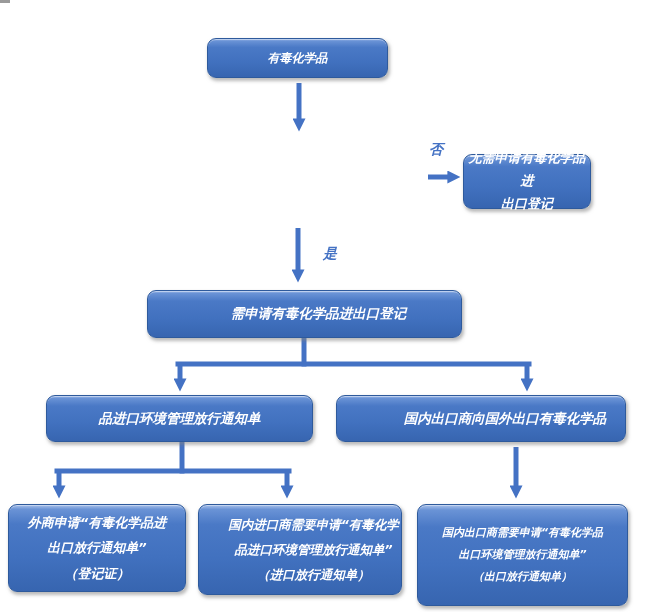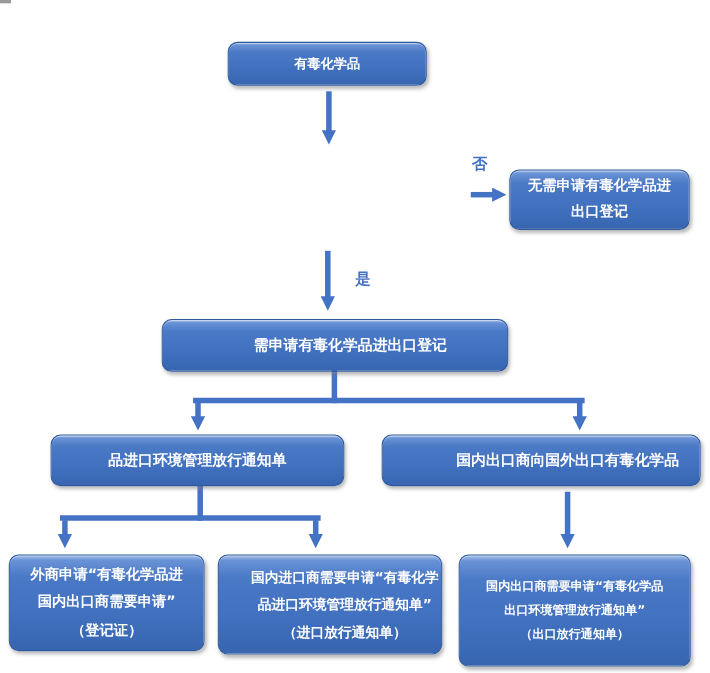--- a/index.html
+++ b/index.html
@@ -1,41 +1,42 @@
 <!DOCTYPE html>
 <html><head>
 <meta charset="utf-8">
 <style>
   html,body{margin:0;padding:0;background:#fff;}
   #canvas{
     position:relative;width:645px;height:612px;background:#ffffff;overflow:hidden;
     font-family:"DejaVu Sans","Liberation Sans",sans-serif;
+    font-style:italic;
   }
   .edge-artifact{position:absolute;left:0;top:0;width:10px;height:3px;background:#9a9a9a;}
   svg.connectors{position:absolute;left:0;top:0;pointer-events:none;}
   .node{
     position:absolute;box-sizing:border-box;
     display:flex;align-items:center;justify-content:center;text-align:center;
     color:#ffffff;font-weight:bold;white-space:pre-line;
     border-radius:9px;border:1px solid #2e5a9c;
     background:linear-gradient(180deg,#a9c1ea 0%,#6a93d6 5%,#4a79c6 22%,#4171bf 60%,#3765b0 100%);
     box-shadow:1.5px 2.5px 3.5px rgba(130,130,130,.55), inset 0 1px 0 rgba(255,255,255,.35);
   }
   .ellipse{
     border-radius:50%;
     border:2px solid #2e5694;
     background:radial-gradient(ellipse at 35% 22%,#6089cf 0%,#4678c6 45%,#3d6db9 75%,#335fa8 100%);
     box-shadow:2px 3px 4px rgba(130,130,130,.5);
   }
   .n-start{left:207px;top:38px;width:181px;height:40px;font-size:12px;}
   .n-decision{left:170px;top:135px;width:254px;height:88px;font-size:15px;line-height:1.65;}
-  .n-no{left:463px;top:154px;width:164px;height:55px;font-size:13px;line-height:1.75;}
+  .n-no{left:463px;top:154px;width:128px;height:55px;font-size:13px;line-height:1.75;}
   .n-yes{left:147px;top:290px;width:315px;height:48px;font-size:13.5px;padding-left:28px;}
   .n-foreign{left:46px;top:395px;width:267px;height:47px;font-size:13.5px;}
-  .n-domestic{left:347px;top:395px;width:290px;height:47px;font-size:13.5px;padding-left:48px;}
+  .n-domestic{left:336px;top:395px;width:290px;height:47px;font-size:13.5px;padding-left:48px;}
   .n-cert{left:8px;top:504px;width:178px;height:88px;font-size:13px;line-height:1.95;}
   .n-imprel{left:198px;top:504px;width:204px;height:91px;font-size:12.5px;line-height:2.0;padding-left:27px;}
   .n-exprel{left:417px;top:504px;width:211px;height:102px;font-size:11px;line-height:2.0;}
   .branch-label{position:absolute;color:#4472c4;font-weight:bold;font-size:14px;}
   .lbl-no{left:429px;top:141px;}
   .lbl-yes{left:323px;top:245px;}
 </style>
 </head>
 <body>
 
@@ -71,21 +72,21 @@
   <div class="node n-no">无需申请有毒化学品进
 出口登记</div>
 
   <div class="node n-yes">需申请有毒化学品进出口登记</div>
 
   <div class="node n-foreign">品进口环境管理放行通知单</div>
 
   <div class="node n-domestic">国内出口商向国外出口有毒化学品</div>
 
   <div class="node n-cert">外商申请“有毒化学品进
-国内出口商需要申请”
+出口放行通知单”
 （登记证）</div>
 
   <div class="node n-imprel">国内进口商需要申请“有毒化学
 品进口环境管理放行通知单”
 （进口放行通知单）</div>
 
   <div class="node n-exprel">国内出口商需要申请“有毒化学品
 出口环境管理放行通知单”
 （出口放行通知单）</div>
 

